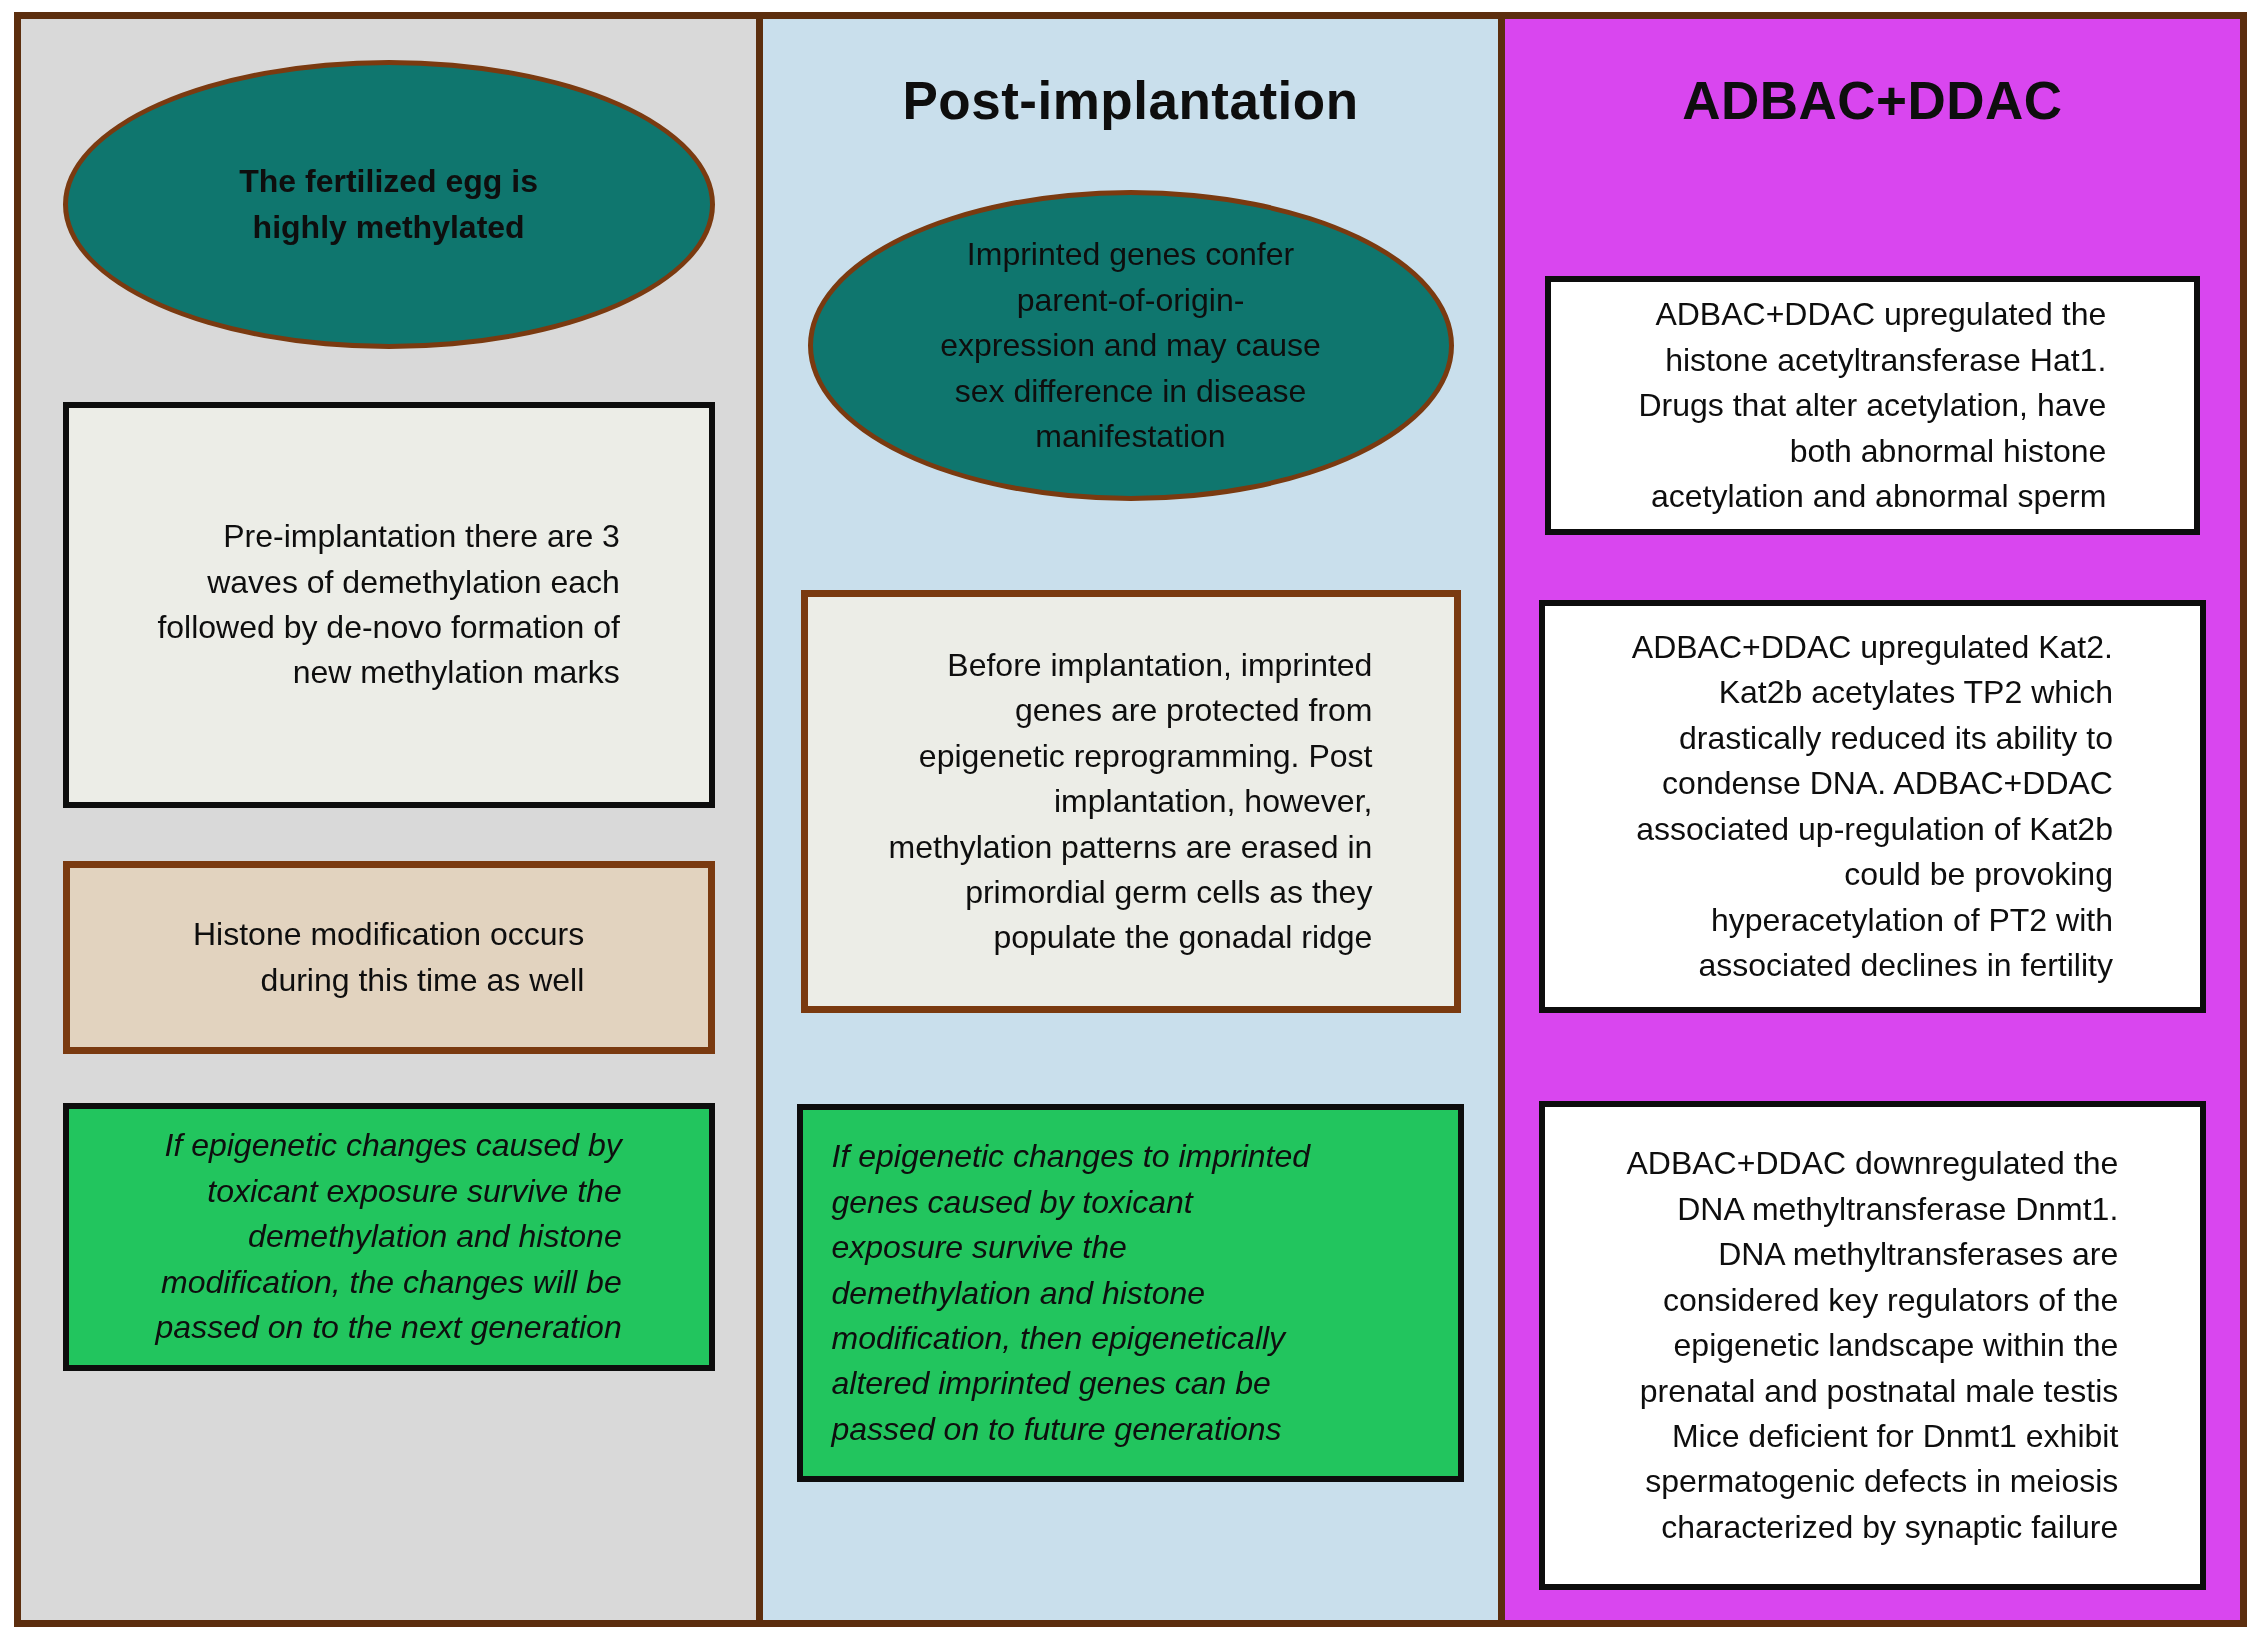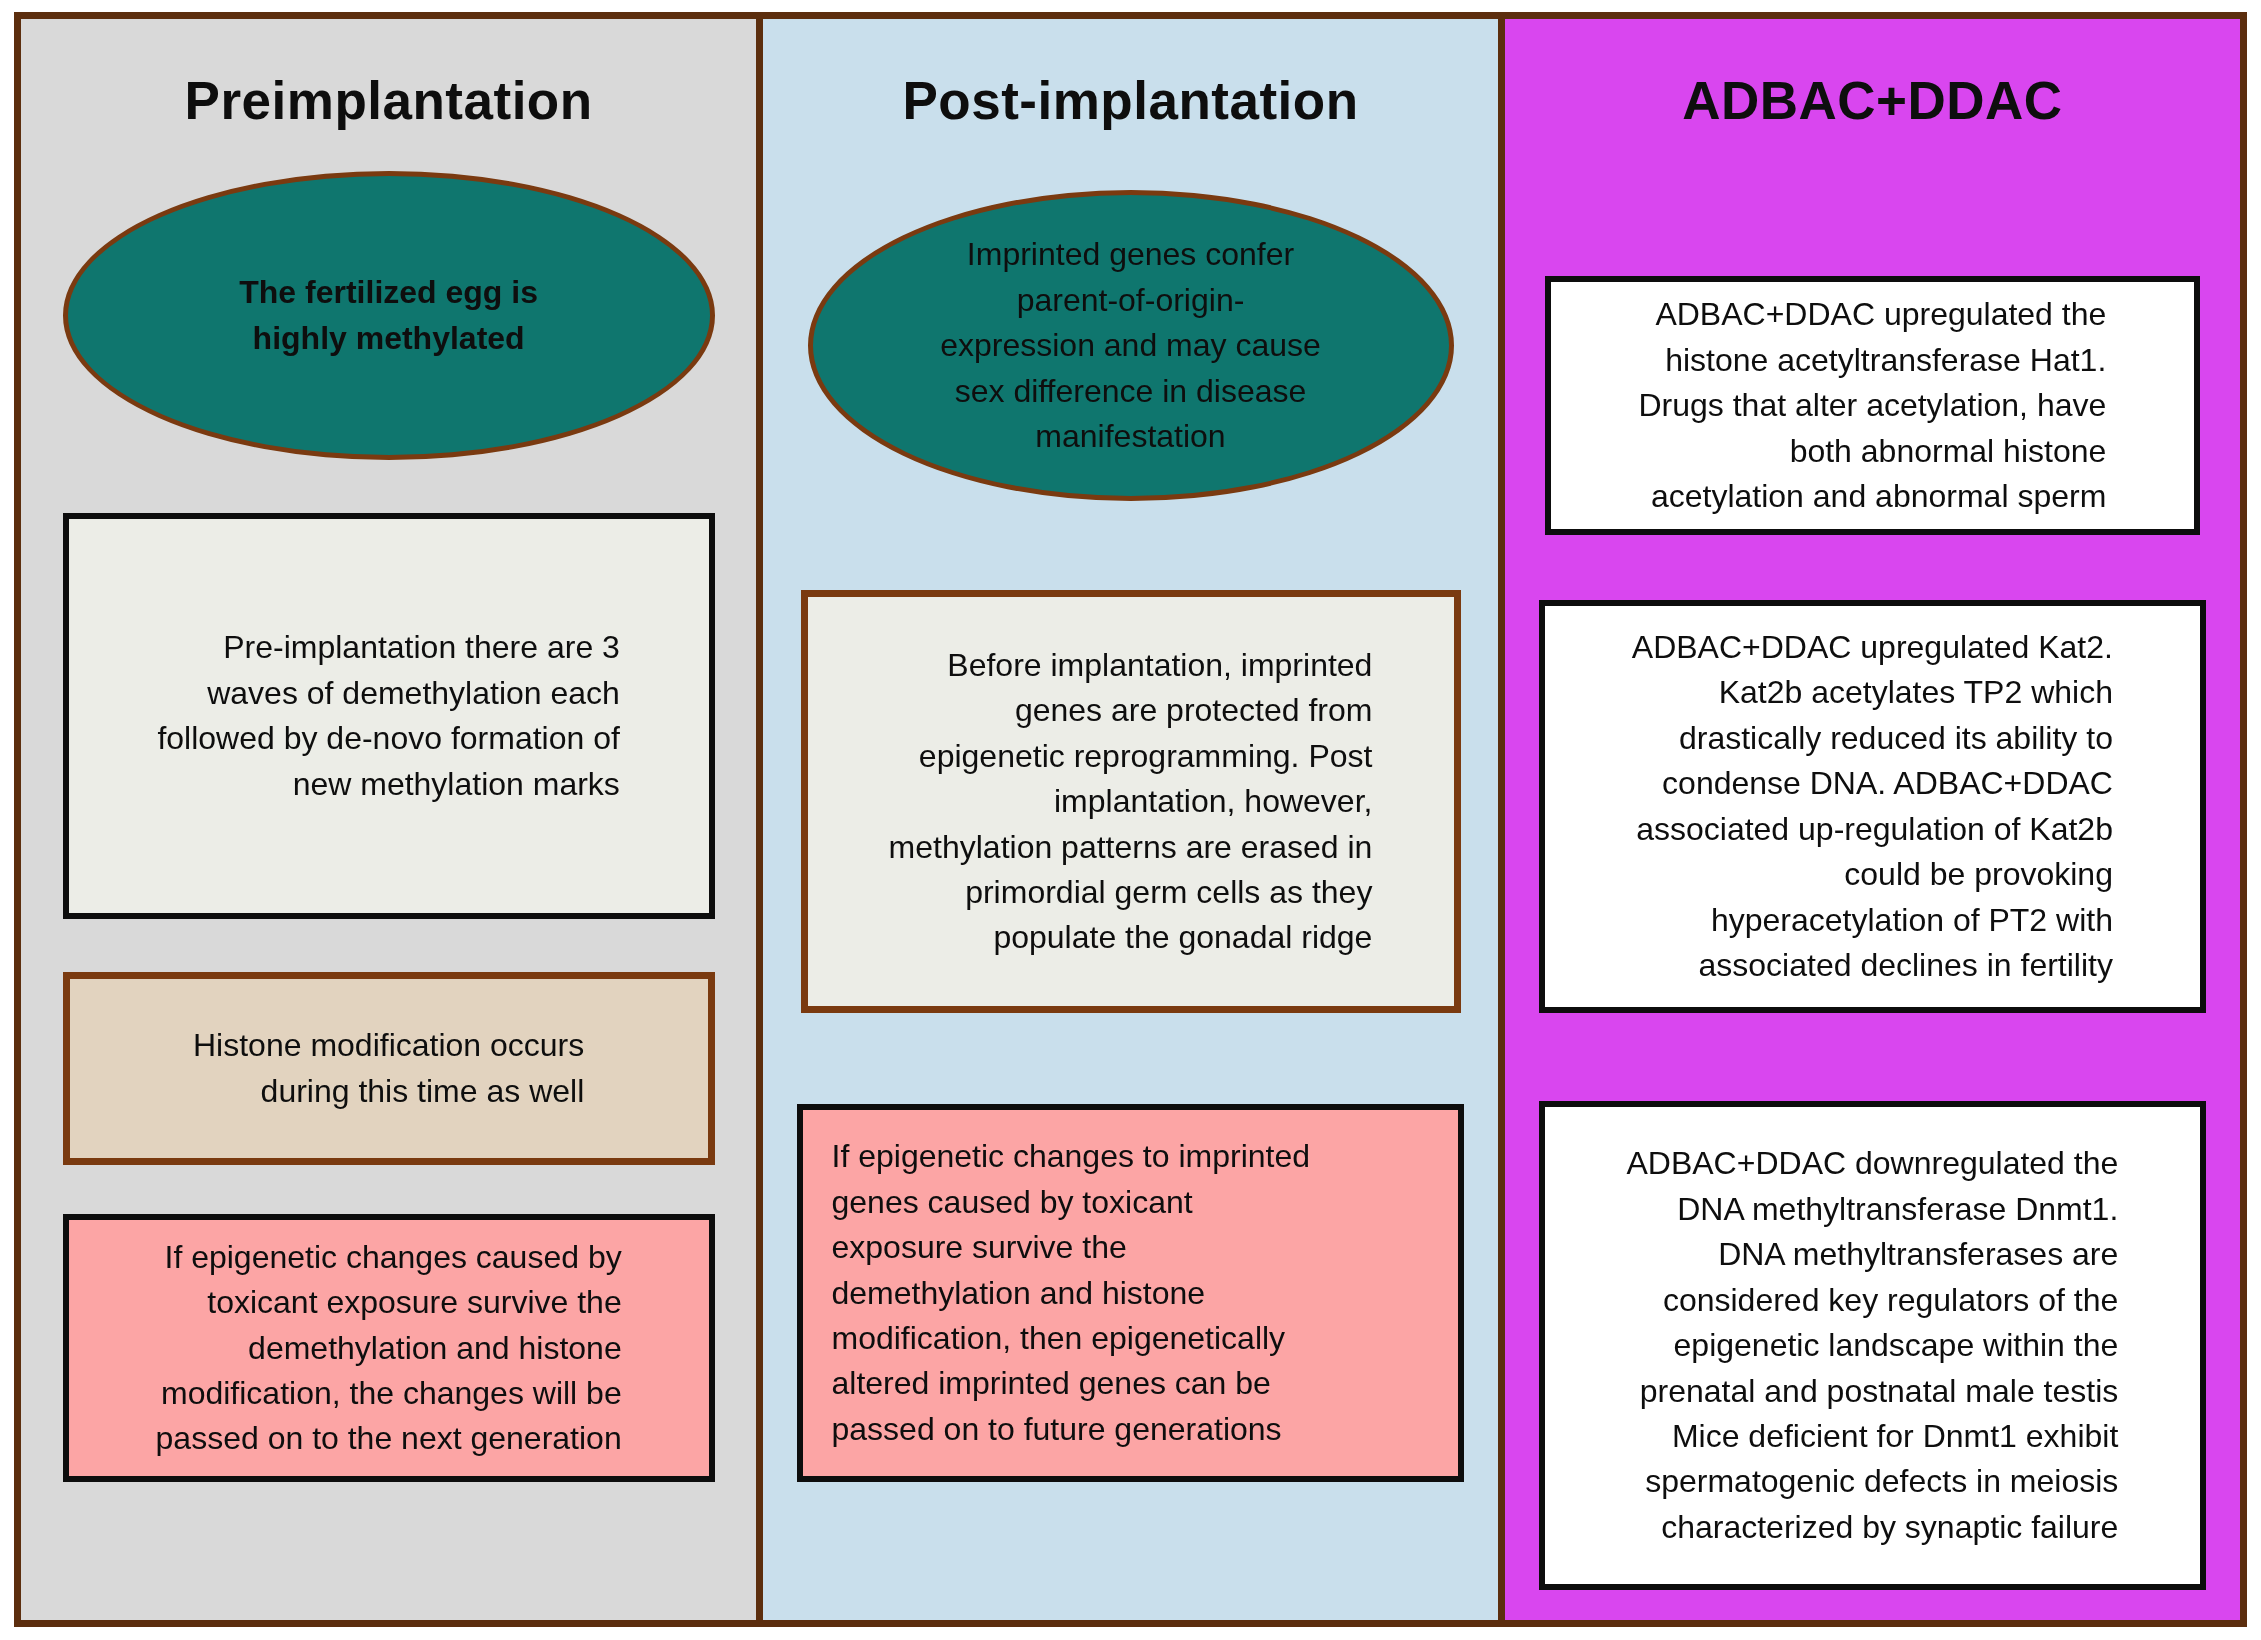--- a/index.html
+++ b/index.html
@@ -25,21 +25,21 @@
     display:flex;flex-direction:column;align-items:center;justify-content:center;
     text-align:center;border-radius:50%;background:#0f766e;border:5.5px solid #7a3a10;
     box-sizing:border-box;padding:5.5px 38px;
   }
   .box{
     display:flex;flex-direction:column;align-items:center;justify-content:center;
     text-align:right;box-sizing:border-box;padding:13px 28.5px;
   }
   .box--light{background:#ecede7;}
   .box--tan{background:#e2d3bf;}
-  .box--green{background:#fca5a5;}
+  .box--green{background:#22c55e;font-style:italic;}
   .box--white{background:#ffffff;}
   .bd-black{border:6px solid #0d0d0d;}
   .bd-brown{border:7.1px solid #7a3a10;}
 
   
   .e-c1{width:652px;height:289px;margin-top:41px;font-weight:bold;}
   .b-c1-1{width:652px;height:406px;margin-top:53px;row-gap:66px;}
   .b-c1-2{width:652px;height:193px;margin-top:53px;}
   .b-c1-3{width:652px;height:268px;margin-top:49px;}
 
@@ -54,21 +54,20 @@
   .b-c3-2{width:667px;height:413px;margin-top:25px;}
   .b-c3-3{width:667px;height:489px;margin-top:48px;}
 </style>
 </head>
 <body>
 
 <div class="canvas">
   <div class="frame">
 
     <section class="col col--pre">
-      <h1 class="col-title">Preimplantation</h1>
 
       <div class="ellipse e-c1">
         <p class="txt">The fertilized egg is
 highly methylated</p>
       </div>
 
       <div class="box box--light bd-black b-c1-1">
         <p class="txt">Pre-implantation there are 3
 waves of demethylation each
 followed by de-novo formation of

